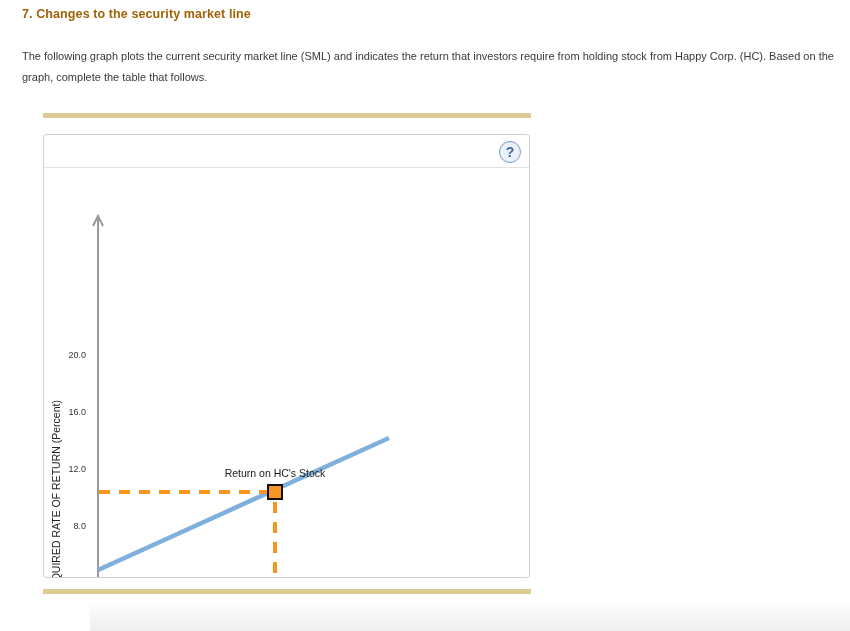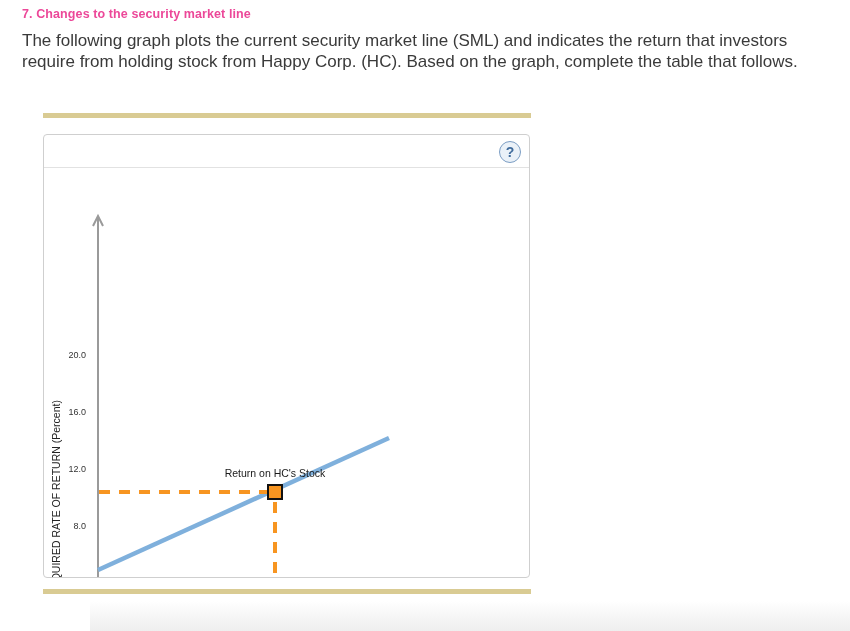--- a/index.html
+++ b/index.html
@@ -16,31 +16,31 @@
     overflow: hidden;
   }
 
   
   #question-heading {
     position: absolute;
     left: 22px;
     top: 7px;
     font-size: 12.5px;
     font-weight: bold;
-    color: #ec4899;
+    color: #a16207;
     letter-spacing: 0.1px;
   }
 
   
   #intro-paragraph {
     position: absolute;
     left: 22px;
-    top: 30px;
+    top: 46px;
     width: 812px;
-    font-size: 17px;
+    font-size: 11px;
     line-height: 21px;
     color: #3a3a3a;
   }
 
   
   .tan-rule {
     position: absolute;
     left: 43px;
     width: 488px;
     height: 5px;

